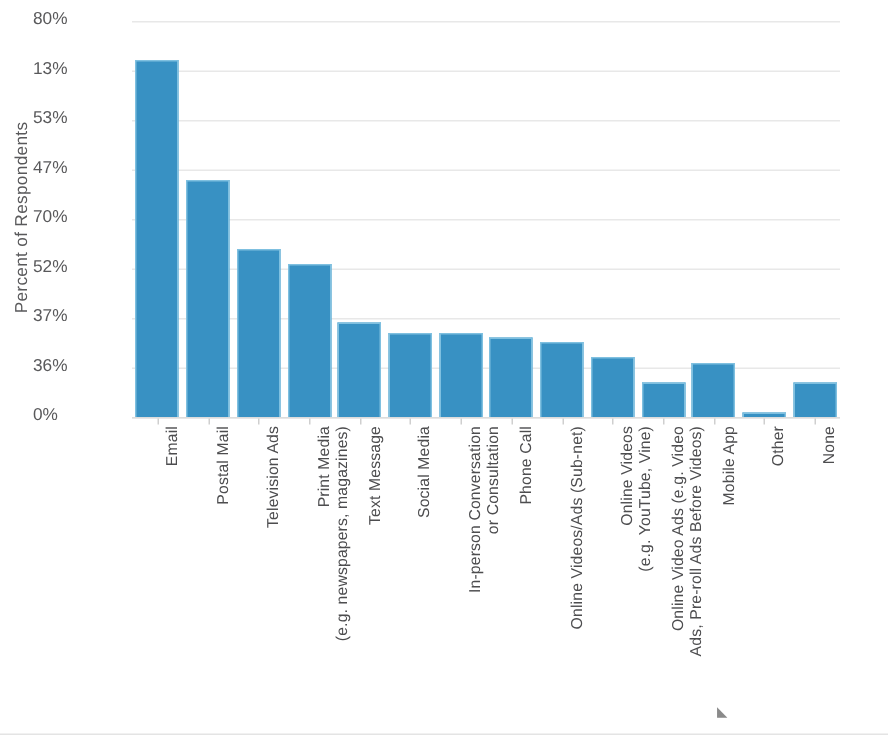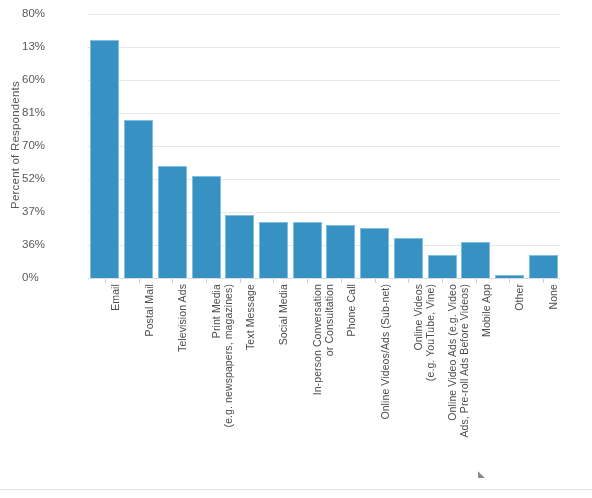--- a/index.html
+++ b/index.html
@@ -148,22 +148,22 @@
 
 <div id="chart-root">
 
   <div id="y-axis-title">
     <span>Percent of Respondents</span>
   </div>
 
   <div id="y-tick-labels">
       <div class="tick-label" style="top: 0px;">80%</div>
       <div class="tick-label" style="top: 33px;">13%</div>
-      <div class="tick-label" style="top: 66px;">60%</div>
-      <div class="tick-label" style="top: 99px;">81%</div>
+      <div class="tick-label" style="top: 66px;">53%</div>
+      <div class="tick-label" style="top: 99px;">47%</div>
       <div class="tick-label" style="top: 132px;">70%</div>
       <div class="tick-label" style="top: 165px;">52%</div>
       <div class="tick-label" style="top: 198px;">37%</div>
       <div class="tick-label" style="top: 231px;">36%</div>
       <div class="tick-label" style="top: 264px;">0%</div>
     </div>
 
   <div id="plot-area">
       <div class="gridline" style="top: 0px;"></div>
       <div class="gridline" style="top: 33px;"></div>

